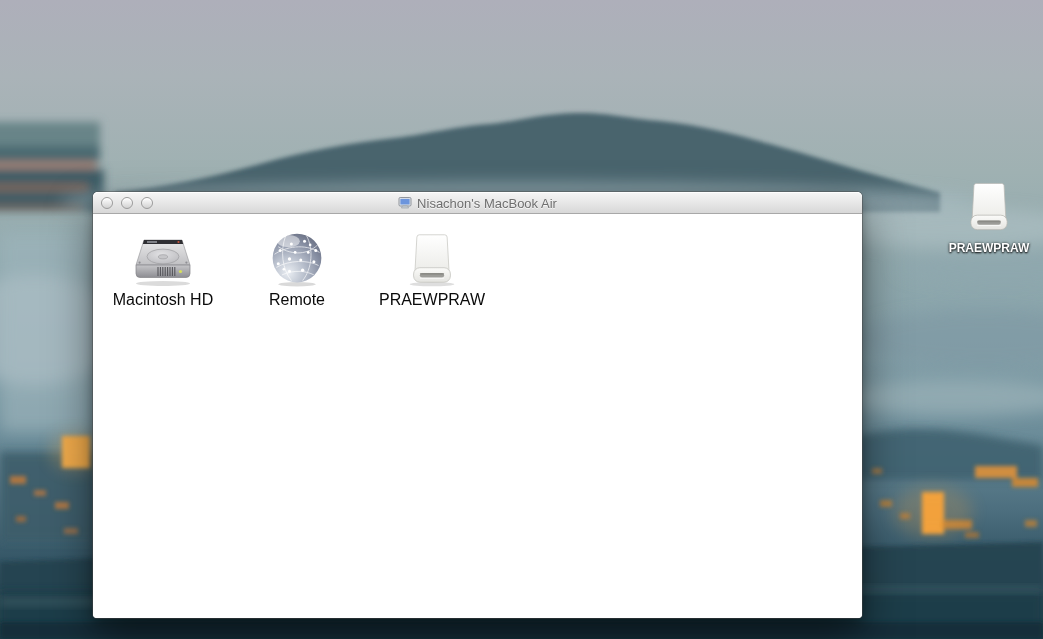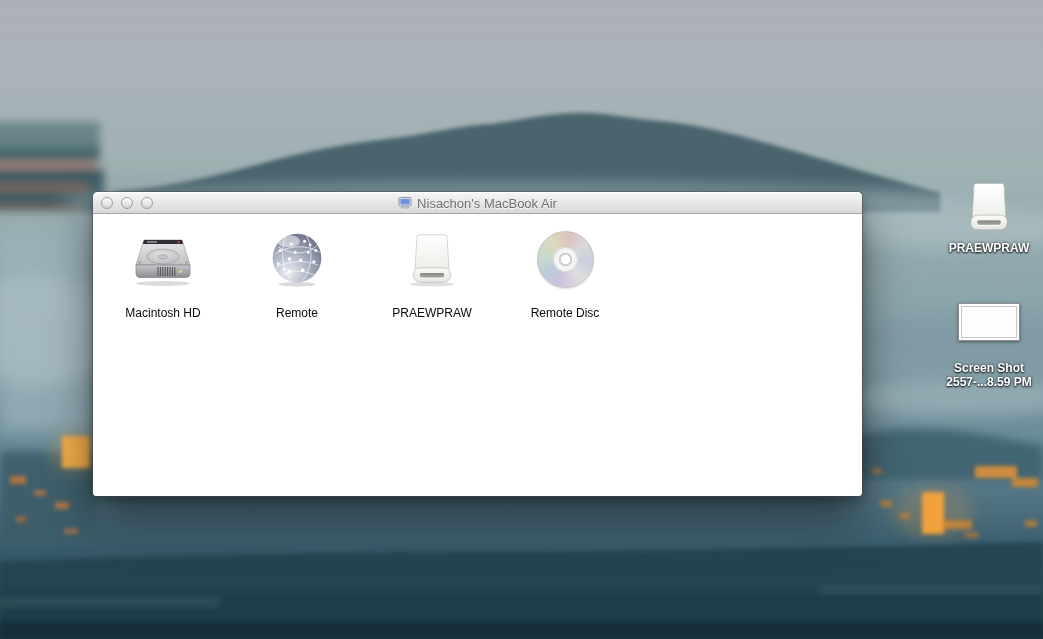--- a/index.html
+++ b/index.html
@@ -1,30 +1,30 @@
 <!DOCTYPE html>
 <html><head>
 <meta charset="utf-8">
 <style>
   html,body{margin:0;padding:0;}
   body{font-family:"Liberation Sans",sans-serif;}
   .screen{position:relative;width:1043px;height:639px;overflow:hidden;background:#1a3846;}
   .wallpaper{position:absolute;left:0;top:0;width:1043px;height:639px;display:block;}
 
   
-  .finder-window{position:absolute;left:93px;top:192px;width:769px;height:304px;border-radius:5px 5px 4px 4px;background:#fff;box-shadow:0 0 0 1px rgba(70,70,70,.45),0 22px 45px rgba(0,0,0,.5),0 4px 12px rgba(0,0,0,.3);}
+  .finder-window{position:absolute;left:93px;top:192px;width:769px;height:426px;border-radius:5px 5px 4px 4px;background:#fff;box-shadow:0 0 0 1px rgba(70,70,70,.45),0 22px 45px rgba(0,0,0,.5),0 4px 12px rgba(0,0,0,.3);}
   .titlebar{position:relative;height:22px;border-radius:5px 5px 0 0;background:linear-gradient(180deg,#f6f6f6 0%,#e6e6e6 55%,#d8d8d8 100%);border-bottom:1px solid #a8a8a8;box-shadow:inset 0 1px 0 rgba(255,255,255,.9);box-sizing:border-box;}
   .lights{position:absolute;left:8px;top:5px;display:flex;}
   .light{display:inline-block;width:12px;height:12px;border-radius:50%;background:linear-gradient(180deg,#ffffff,#d2d2d2);border:1px solid #9b9b9b;box-sizing:border-box;margin-right:8px;box-shadow:inset 0 1px 1px rgba(255,255,255,.9);}
   .title-wrap{height:22px;display:flex;align-items:center;justify-content:center;gap:5px;font-size:13px;color:#6f6f6f;text-shadow:0 1px 0 rgba(255,255,255,.75);}
   .content{position:absolute;left:0;right:0;top:22px;bottom:0;background:#fff;border-radius:0 0 4px 4px;}
 
   .vol{position:absolute;top:8px;width:120px;text-align:center;}
   .vicon{height:66px;display:flex;align-items:flex-end;justify-content:center;}
-  .vlabel{margin-top:18px;font-size:12px;color:#0a0a0a;line-height:14px;}
+  .vlabel{margin-top:5px;font-size:16px;color:#0a0a0a;line-height:14px;}
 
   
   .disc{width:57px;height:57px;border-radius:50%;border:1px solid #c2c2c2;box-sizing:border-box;box-shadow:0 1px 2px rgba(0,0,0,.15);
     background:
       radial-gradient(circle at 50% 50%, #ffffff 0 4.5px, #cfcfcf 5px 6.5px, #f4f4f4 7px 11px, #dddddd 11.5px 12.5px, rgba(0,0,0,0) 13px),
       conic-gradient(from 140deg, #dedede, #cfc3dc 50deg, #bccbdc 95deg, #c6dcc8 140deg, #dcd8bc 185deg, #dcc4bc 230deg, #d8d8d8 270deg, #c9cfdd 315deg, #dedede 360deg);}
 
   
   .dicon{position:absolute;width:110px;text-align:center;}
   .dicon-praew{left:934px;top:179px;}
@@ -237,26 +237,20 @@
             <path d="M19,4 L45,4 Q47.4,4 47.6,6.4 L49.6,42 L14.4,42 L16.4,6.4 Q16.6,4 19,4 Z" fill="url(#edb)" stroke="#c9c9c4" stroke-width="0.8"></path>
             <rect x="13" y="38" width="38" height="15" rx="6.5" fill="url(#edc)" stroke="#c2c2bd" stroke-width="0.8"></rect>
             <rect x="19.5" y="43.4" width="25" height="4.6" rx="2.3" fill="#9c9c98"></rect>
             <rect x="19.5" y="43.4" width="25" height="1.8" rx="0.9" fill="#85857f" opacity="0.7"></rect>
             <rect x="19.5" y="48.4" width="25" height="1" fill="#ffffff" opacity="0.7"></rect>
           </svg>
         </div>
         <div class="vlabel">PRAEWPRAW</div>
       </div>
 
-      <div class="vol" style="left:412px">
-        <div class="vicon">
-            <div class="disc"></div>
-          </div>
-        <div class="vlabel">Remote Disc</div>
-      </div>
 
     </div>
   </div>
 
   <div class="dicon dicon-praew">
     <div>
       <svg width="58" height="56" viewBox="0 0 64 58">
         <defs>
           <linearGradient id="edb2" x1="0" y1="0" x2="0" y2="1">
               <stop offset="0" stop-color="#ffffff"></stop>
@@ -270,23 +264,14 @@
         <path d="M18,3 L46,3 Q48.4,3 48.6,5.4 L50.6,42 L13.4,42 L15.4,5.4 Q15.6,3 18,3 Z" fill="url(#edb2)" stroke="#b9b9b4" stroke-width="0.8"></path>
         <rect x="12" y="38" width="40" height="16" rx="7" fill="url(#edc2)" stroke="#b4b4af" stroke-width="0.8"></rect>
         <rect x="19" y="43.8" width="26" height="4.8" rx="2.4" fill="#9c9c98"></rect>
         <rect x="19" y="43.8" width="26" height="1.9" rx="0.95" fill="#85857f" opacity="0.7"></rect>
         <rect x="19" y="49" width="26" height="1" fill="#ffffff" opacity="0.7"></rect>
       </svg>
     </div>
     <div class="dlabel">PRAEWPRAW</div>
   </div>
 
-  <div class="dicon dicon-shot">
-    <div class="shot-frame">
-        <div class="shot-inner"></div>
-      </div>
-    <div class="dlabel">
-      <div>Screen Shot</div>
-      <div>2557-...8.59 PM</div>
-    </div>
-  </div>
 
 </div>
 
 </body></html>

